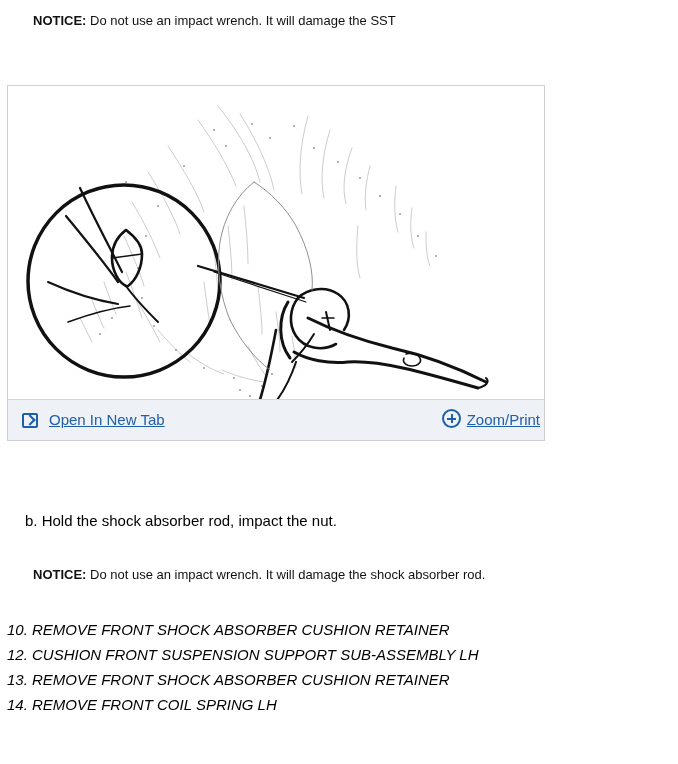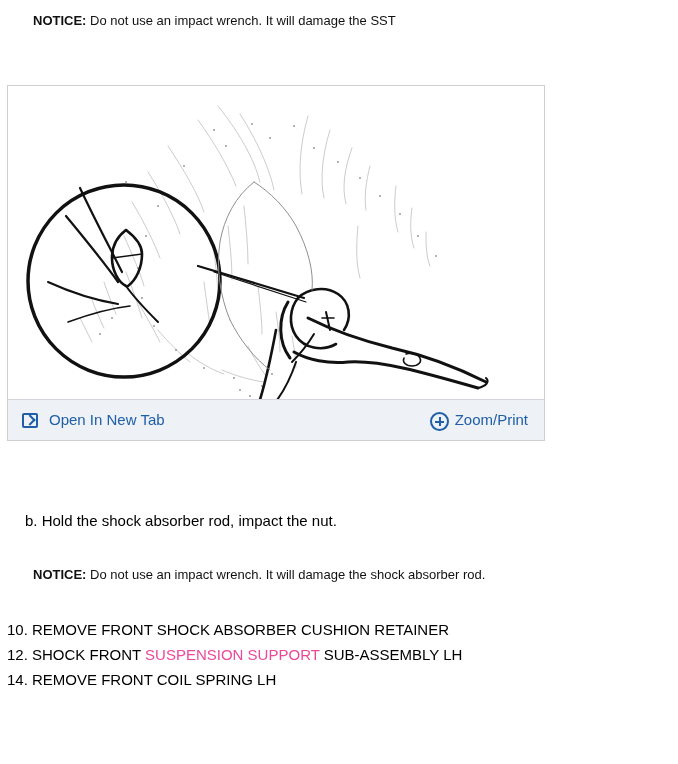--- a/index.html
+++ b/index.html
@@ -76,31 +76,32 @@
     position: absolute;
     left: 14px;
     top: 9px;
     display: flex;
     align-items: center;
     gap: 9px;
     cursor: pointer;
   }
   .tb-right {
     position: absolute;
-    right: 16px;
+    right: 4px;
     top: 9px;
     display: flex;
-    align-items: flex-end;
+    align-items: flex-start;
     gap: 6px;
     cursor: pointer;
   }
   .tb-text {
     color: #1f5fa8;
     font-size: 15px;
     line-height: 22px;
+    text-decoration: underline;
   }
   .icon-newtab {
     width: 18px;
     height: 17px;
     position: relative;
     display: inline-block;
   }
   .icon-newtab .frame {
     position: absolute;
     left: 0;
@@ -164,29 +165,30 @@
     top: 565px;
     white-space: nowrap;
   }
 
   
   .steps {
     position: absolute;
     left: 7px;
     top: 617px;
     width: 660px;
+    font-style: italic;
   }
   .step-row {
     font-size: 15px;
     line-height: 25px;
     white-space: nowrap;
     color: #000000;
   }
   .link {
-    color: #ec4899;
+    color: #000000;
     margin-top: 28px;
   }
 </style>
 </head>
 <body>
 
 <div class="page">
 
   <div class="notice notice-top">
     <span class="label">NOTICE:</span><span> Do not use an impact wrench. It will damage the SST</span>
@@ -322,20 +324,23 @@
 
   <div class="notice notice-mid">
     <span class="label">NOTICE:</span><span> Do not use an impact wrench. It will damage the shock absorber rod.</span>
   </div>
 
   <div class="steps">
     <div class="step-row">
       <span>10.</span><span> REMOVE FRONT SHOCK ABSORBER CUSHION RETAINER</span><span class="link"></span><span></span>
     </div>
     <div class="step-row">
-      <span>12.</span><span> SHOCK FRONT </span><span class="link">SUSPENSION SUPPORT</span><span> SUB-ASSEMBLY LH</span>
+      <span>12.</span><span> CUSHION FRONT </span><span class="link">SUSPENSION SUPPORT</span><span> SUB-ASSEMBLY LH</span>
+    </div>
+    <div class="step-row">
+      <span>13.</span><span> REMOVE FRONT SHOCK ABSORBER CUSHION RETAINER</span><span class="link"></span><span></span>
     </div>
     <div class="step-row">
       <span>14.</span><span> REMOVE FRONT COIL SPRING LH</span><span class="link"></span><span></span>
     </div>
   </div>
 
 </div>
 
 </body></html>

